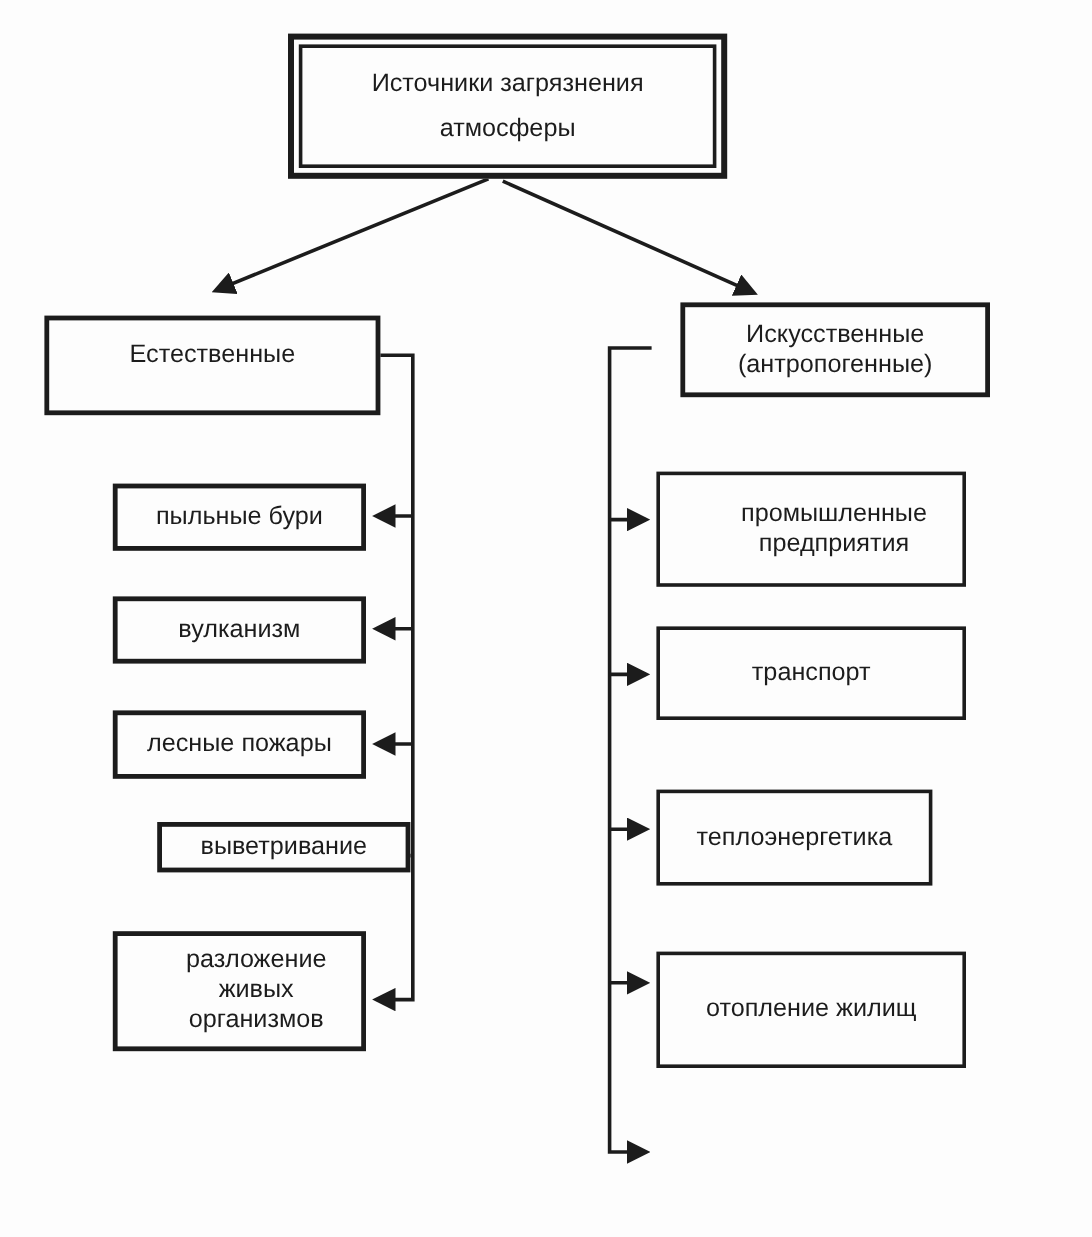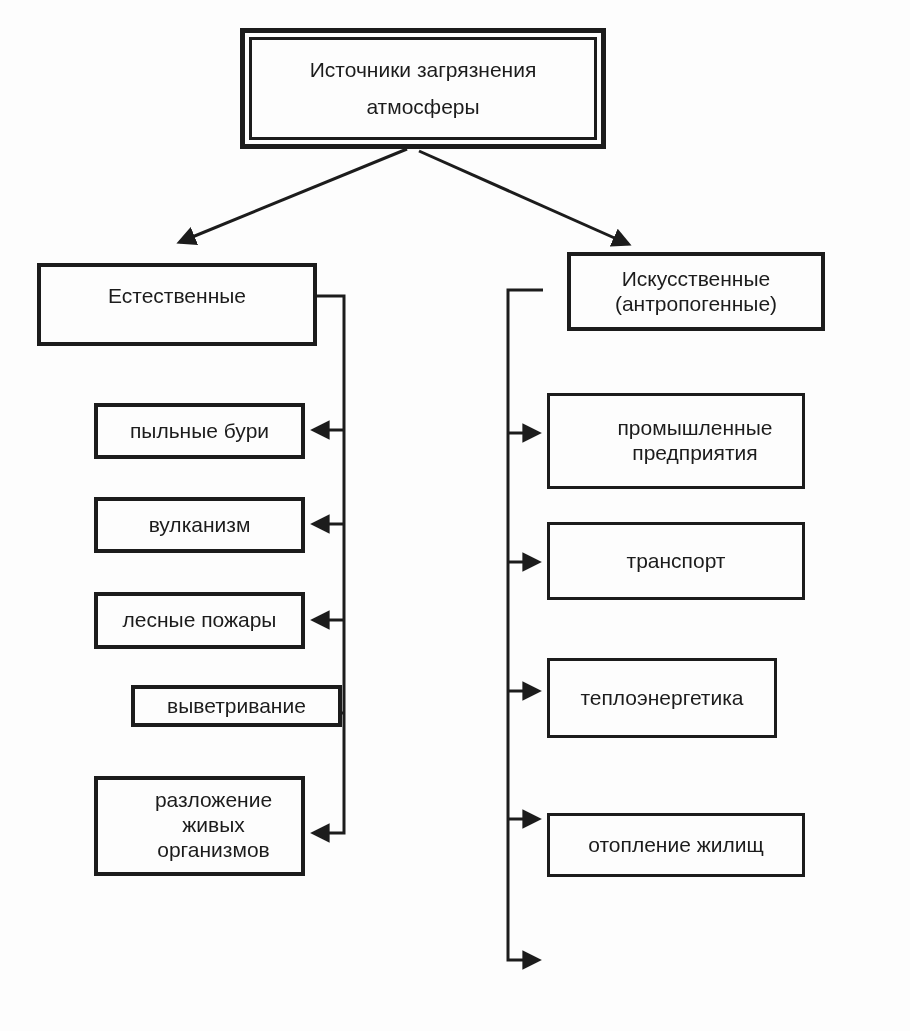--- a/index.html
+++ b/index.html
@@ -103,17 +103,17 @@
 
   <div class="node" style="left:547px;top:393px;width:258px;height:96px;padding-left:38px;">
     <span>промышленные предприятия</span>
   </div>
   <div class="node" style="left:547px;top:522px;width:258px;height:78px;">
     <span>транспорт</span>
   </div>
   <div class="node" style="left:547px;top:658px;width:230px;height:80px;">
     <span>теплоэнергетика</span>
   </div>
-  <div class="node" style="left:547px;top:793px;width:258px;height:64px;margin-top:20px;">
+  <div class="node" style="left:547px;top:793px;width:258px;height:97px;">
     <span>отопление жилищ</span>
   </div>
 
 </div>
 
 </body></html>

